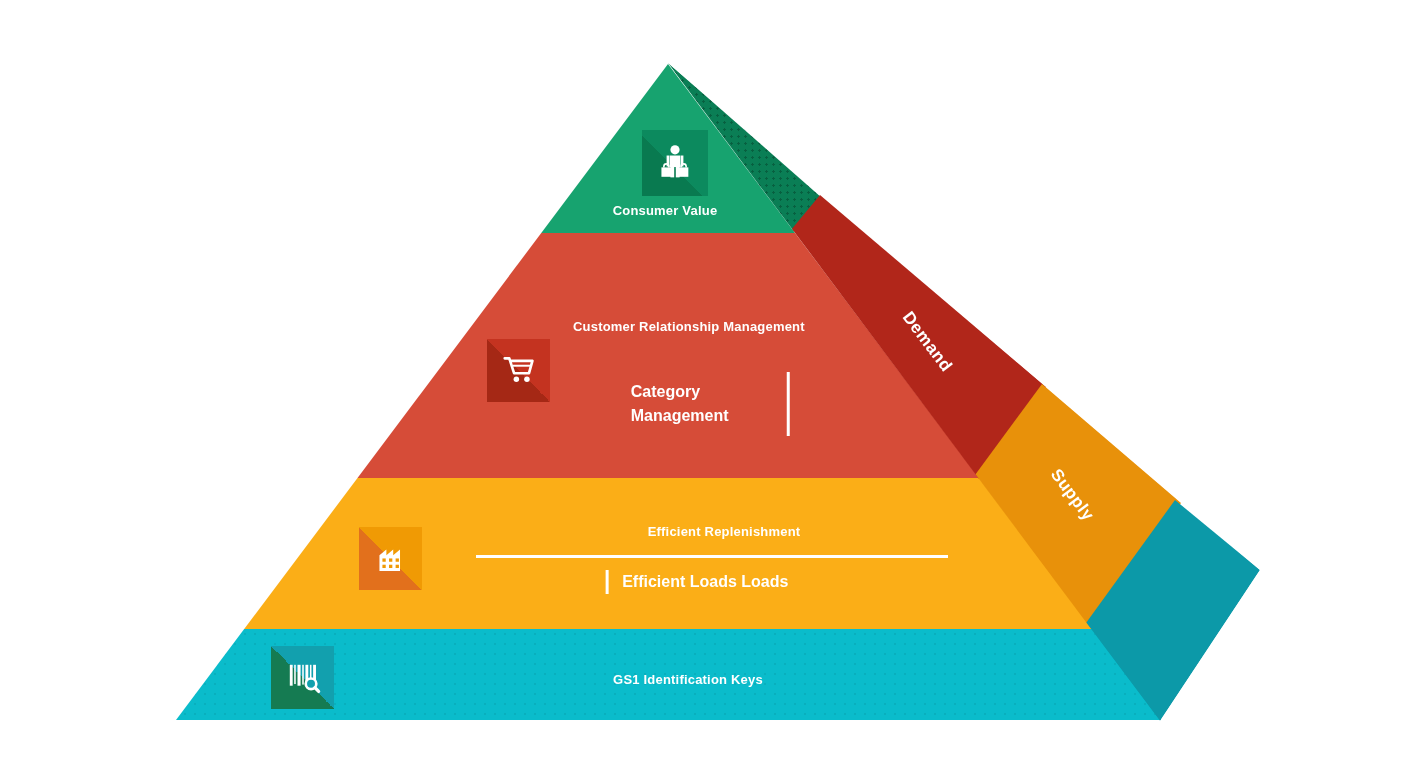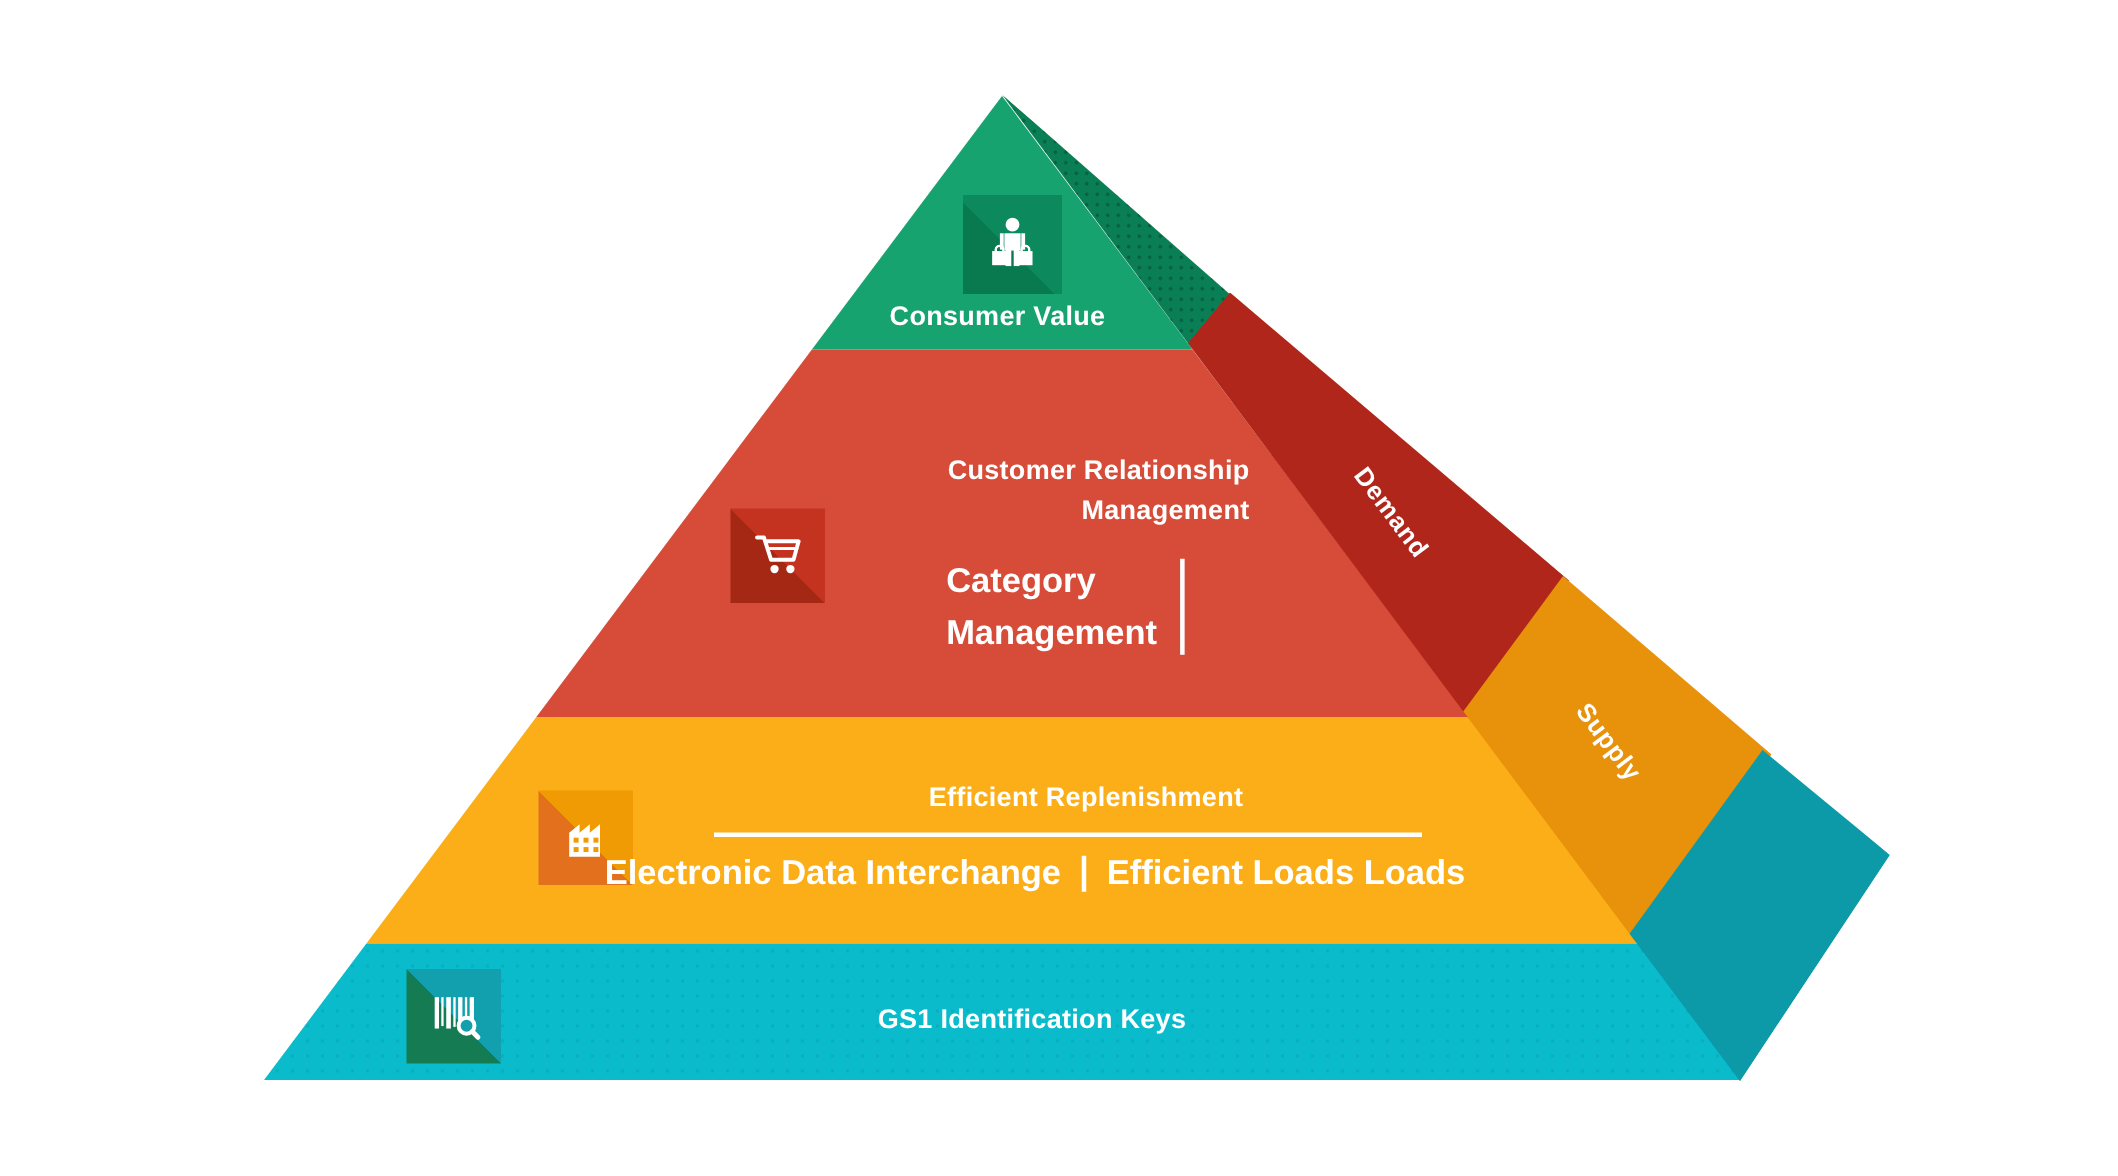--- a/index.html
+++ b/index.html
@@ -27,39 +27,39 @@
   .sband { position:absolute; inset:0; }
   .sband-green  { background:#0A7E55; clip-path: polygon(667px 62px, 822px 198px, 792px 234px);
                   background-image: radial-gradient(rgba(0,40,25,0.35) 1.1px, transparent 1.4px);
                   background-size: 7px 7px; }
   .sband-demand { background:#B1261A; clip-path: polygon(820px 195px, 1046px 387px, 978px 480px, 791px 230px); }
   .sband-supply { background:#E8910A; clip-path: polygon(1042px 384px, 1181px 503px, 1090px 629px, 975px 475px); }
   .sband-teal   { background:#0C99A8; clip-path: polygon(1175px 500px, 1260px 570px, 1160px 721px, 1086px 623px); }
 
   
   .lbl {
-    position:absolute; color:#ffffff; font-weight:bold; font-size:18px;
+    position:absolute; color:#ffffff; font-weight:bold; font-size:13px;
     letter-spacing:0.2px; transform:translate(-50%,-50%); white-space:nowrap;
-    line-height:1.5; text-align:right;
+    line-height:1.5; text-align:left;
   }
   .lbl-consumer { left:665px; top:211px; }
   .lbl-crm-heading { left:703px; top:327px; white-space:normal; width:260px; }
   .lbl-gs1 { left:670px; top:680px;margin-left:18px; }
   .lbl-replen-heading { left:724px; top:532px; }
   .rot-label {
     position:absolute; color:#ffffff; font-weight:bold; font-size:17px;
     letter-spacing:0.5px; white-space:nowrap;
   }
   .lbl-demand { left:927px; top:342px; transform:translate(-50%,-50%) rotate(53deg); }
   .lbl-supply { left:1072px; top:495px; transform:translate(-50%,-50%) rotate(53deg); }
 
   
   .split-row {
     position:absolute; display:flex; align-items:center;
-    transform:translate(-50%,-50%); color:#fff; font-weight:bold; font-size:23px;
+    transform:translate(-50%,-50%); color:#fff; font-weight:bold; font-size:16px;
   }
   .row-crm { left:717px; top:404px; }
   .row-crm .col-left  { width:142px; text-align:left; line-height:1.5; }
   .row-crm .col-right { width:114px; text-align:left; line-height:1.5; }
   .row-crm .vdiv { height:64px; }
   .row-replen { left:690px; top:582px; white-space:nowrap; }
   .row-replen .vdiv { height:24px; }
   .vdiv { width:2.5px; background:#ffffff; margin:0 14px; flex:none; }
   .hline { position:absolute; left:476px; top:555px; width:472px; height:3px; background:#ffffff; }
 
@@ -140,21 +140,20 @@
         <rect x="24.2" y="19.5" width="3" height="3" fill="#F09A04"></rect>
         <rect x="12.2" y="25.2" width="3" height="3" fill="#F09A04"></rect>
         <rect x="18.2" y="25.2" width="3" height="3" fill="#F09A04"></rect>
         <rect x="24.2" y="25.2" width="3" height="3" fill="#F09A04"></rect>
       </svg>
     </span>
   </div>
   <div class="lbl lbl-replen-heading">Efficient Replenishment</div>
   <div class="hline"></div>
   <div class="split-row row-replen">
-    <div>Electronic Data Interchange</div>
     <div class="vdiv"></div>
     <div>Efficient Loads Loads</div>
   </div>
   <div class="rot-label lbl-supply">Supply</div>
 
   <div class="tile tile-barcode">
     <span>
       <svg width="44" height="44" viewBox="0 0 40 40">
         <rect x="8" y="8" width="2.6" height="19" fill="#fff"></rect>
         <rect x="12" y="8" width="1.4" height="17.5" fill="#fff"></rect>

